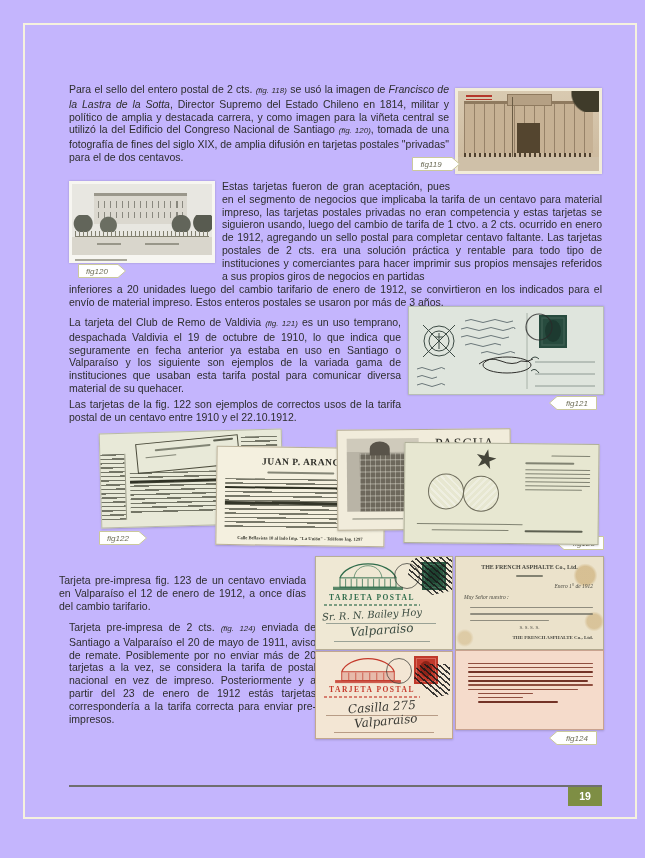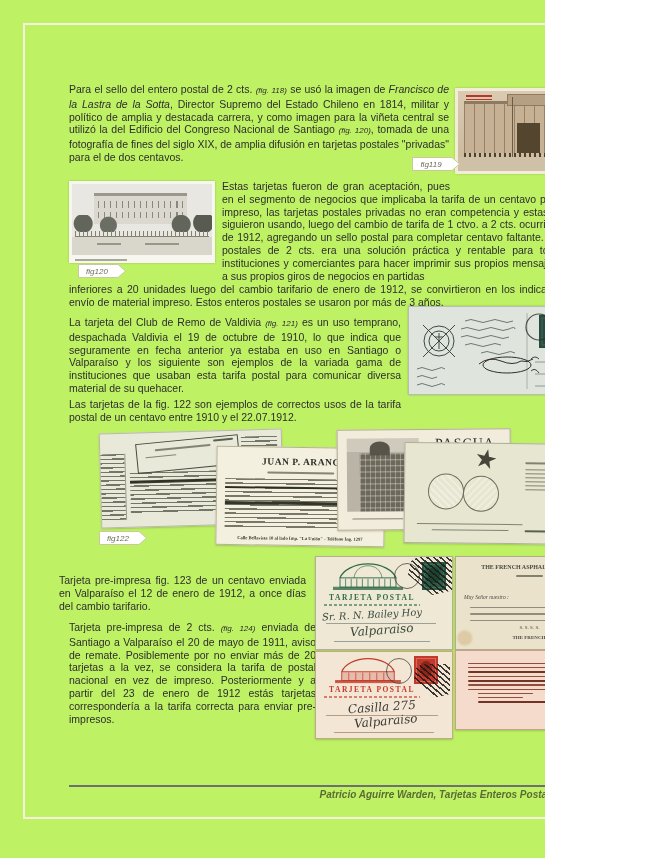--- a/index.html
+++ b/index.html
@@ -1,16 +1,16 @@
 <!DOCTYPE html>
 <html style="--accent-olive: #7e8e44; --footer-text: #5c6a35; --tag-border: #cbc99c; --tag-text: #6e6e58; --card-green: #2e6b4a; --card-red: #c4392b; --body-text: #2d2d2d; --page-border: #f5f1de;"><head>
 <meta charset="utf-8">
 <style>
   html,body{margin:0;padding:0;background:#fff;}
-  #page{position:relative;width:545px;height:858px;background:#bef264;overflow:hidden;
+  #page{position:relative;width:645px;height:858px;background:#c4b5fd;overflow:hidden;
         font-family:"Liberation Sans",sans-serif;color:var(--body-text,#2d2d2d);}
   #frame{position:absolute;left:23px;top:23px;width:610px;height:792px;
          border:2px solid var(--page-border,#f5f1de);}
   .par{position:absolute;text-align:justify;font-size:10.5px;line-height:12.8px;}
   .figref{font-size:8px;font-style:italic;}
   .ital{font-style:italic;}
   .photo{position:absolute;box-shadow:0 0 2px rgba(0,0,0,.2);}
   .inner{position:absolute;overflow:hidden;}
   .figtag{position:absolute;width:48px;height:14px;}
   .figtag polygon{fill:#fff;stroke:var(--tag-border,#cbc99c);stroke-width:1;}
@@ -87,21 +87,21 @@
     <span>Estas tarjetas fueron de gran aceptación, pues en el segmento de negocios que implicaba la tarifa de un centavo para material impreso, las tarjetas postales privadas no eran competencia y estas tarjetas se siguieron usando, luego del cambio de tarifa de 1 ctvo. a 2 cts. ocurrido en enero de 1912, agregando un sello postal para completar centavo faltante. Las tarjetas postales de 2 cts. era una solución práctica y rentable para todo tipo de instituciones y comerciantes para hacer imprimir sus propios mensajes referidos a sus propios giros de negocios en partidas</span>
   </p>
   <p class="par" style="left:69px;top:283px;width:533px;margin:0;">
     <span>inferiores a 20 unidades luego del cambio tarifario de enero de 1912, se convirtieron en los indicados para el envío de material impreso. Estos enteros postales se usaron por más de 3 años.</span>
   </p>
 
   <p class="par" style="left:69px;top:316px;width:332px;margin:0;">
     <span>La tarjeta del Club de Remo de Valdivia </span><span class="figref">(fig. 121)</span><span> es un uso temprano, despachada Valdivia el 19 de octubre de 1910, lo que indica que seguramente en fecha anterior ya estaba en uso en Santiago o Valparaíso y los siguiente son ejemplos de la variada gama de instituciones que usaban esta tarifa postal para comunicar diversa material de su quehacer.</span>
   </p>
   <p class="par" style="left:69px;top:398px;width:332px;margin:0;">
-    <span>Las tarjetas de la fig. 122 son ejemplos de correctos usos de la tarifa postal de un centavo entre 1910 y el 22.07.1912.</span>
+    <span>Las tarjetas de la fig. 122 son ejemplos de correctos usos de la tarifa postal de un centavo entre 1910 y el 22.10.1912.</span>
   </p>
 
   <div class="photo" style="left:408px;top:306px;width:194px;height:87px;background:#dfe5dd;border:1px solid #b8beb5;">
     <svg style="position:absolute;left:0;top:0;" width="194" height="87" viewBox="0 0 194 87">
       <line x1="118" y1="6" x2="118" y2="82" stroke="#a8b2a8" stroke-width="1"></line>
       <g stroke="#3c4a44" fill="none" stroke-width="1">
         <circle cx="30" cy="34" r="15"></circle>
         <circle cx="30" cy="34" r="10"></circle>
         <line x1="14" y1="18" x2="46" y2="50"></line>
         <line x1="46" y1="18" x2="14" y2="50"></line>
@@ -308,15 +308,14 @@
       <div class="fl" style="width:36%;margin-left:8%;background:#7d3527;opacity:.85;"></div>
       <div class="fl b" style="width:64%;margin-left:8%;background:#6b2a1e;"></div>
     </div>
   </div>
   <svg class="figtag" style="left:549px;top:731px;" viewBox="0 0 48 14">
     <polygon points="47.5,0.5 8,0.5 0.5,7 8,13.5 47.5,13.5"></polygon>
     <text x="28" y="10" text-anchor="middle">fig124</text>
   </svg>
 
   <div id="footer-rule"></div>
-  <div id="footer-credit">Patricio Aguirre Warden, Tarjetas Enteros Postales</div>
   <div id="page-num">19</div>
 </div>
 
 </body></html>

